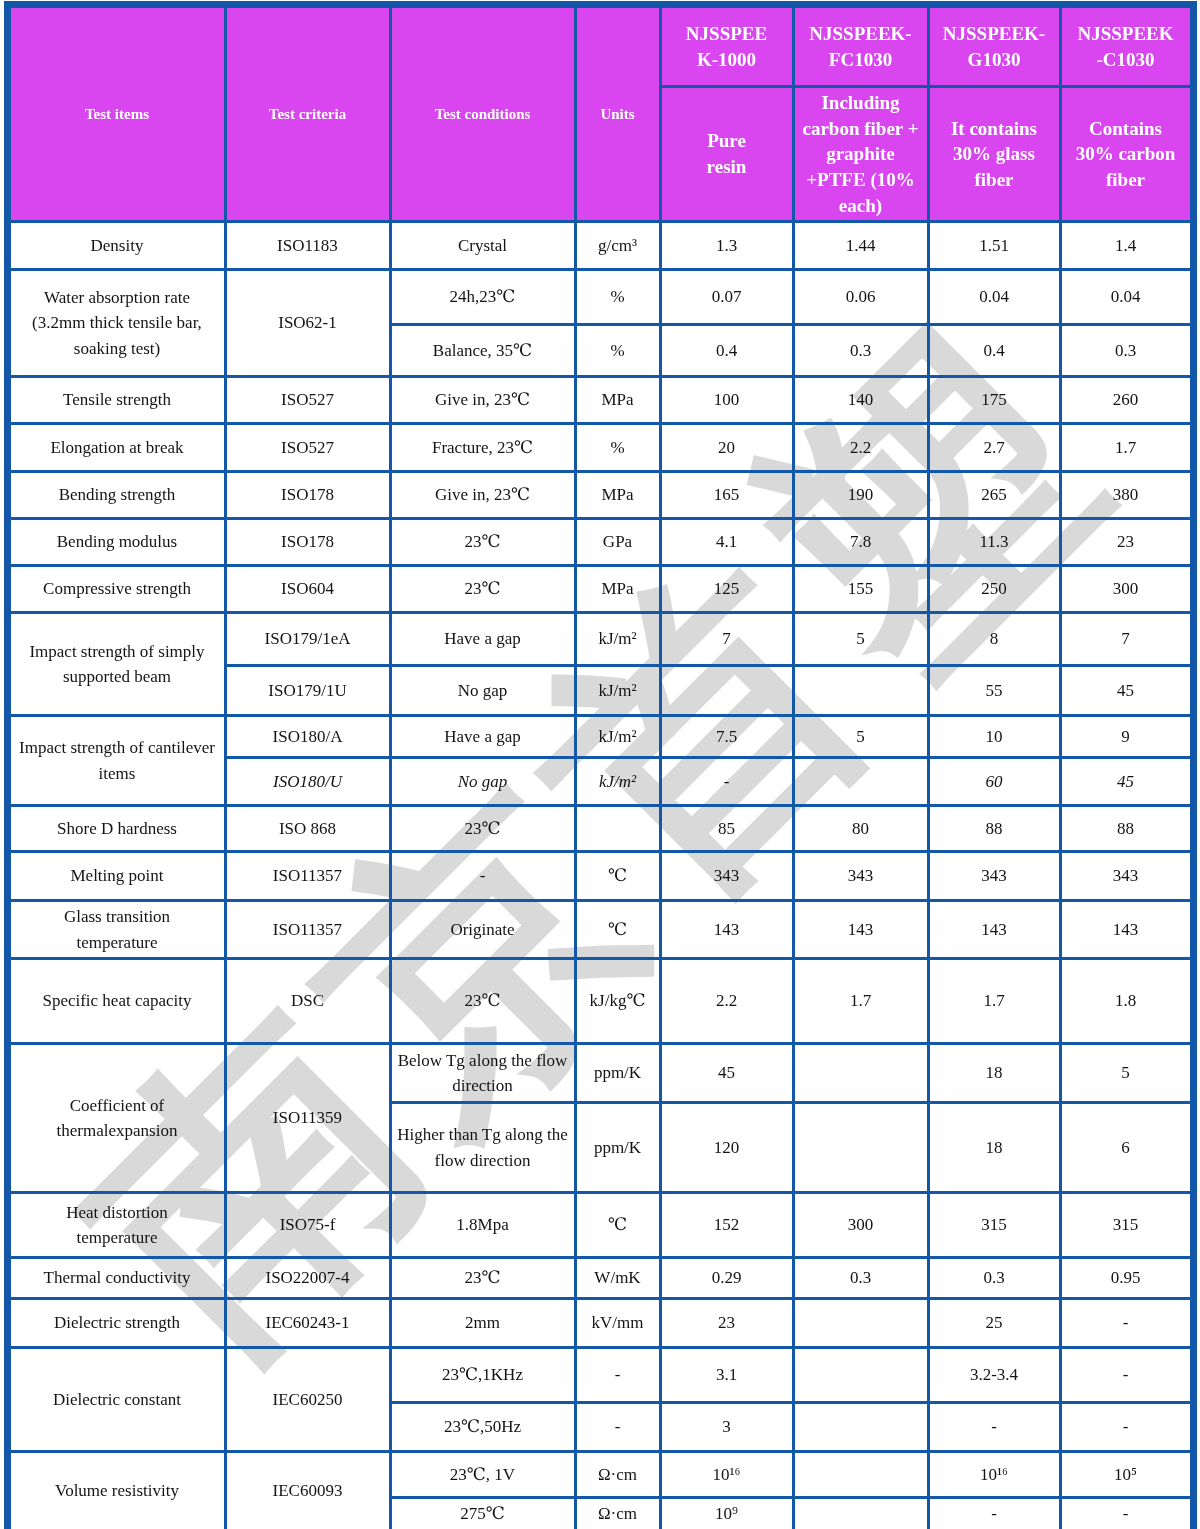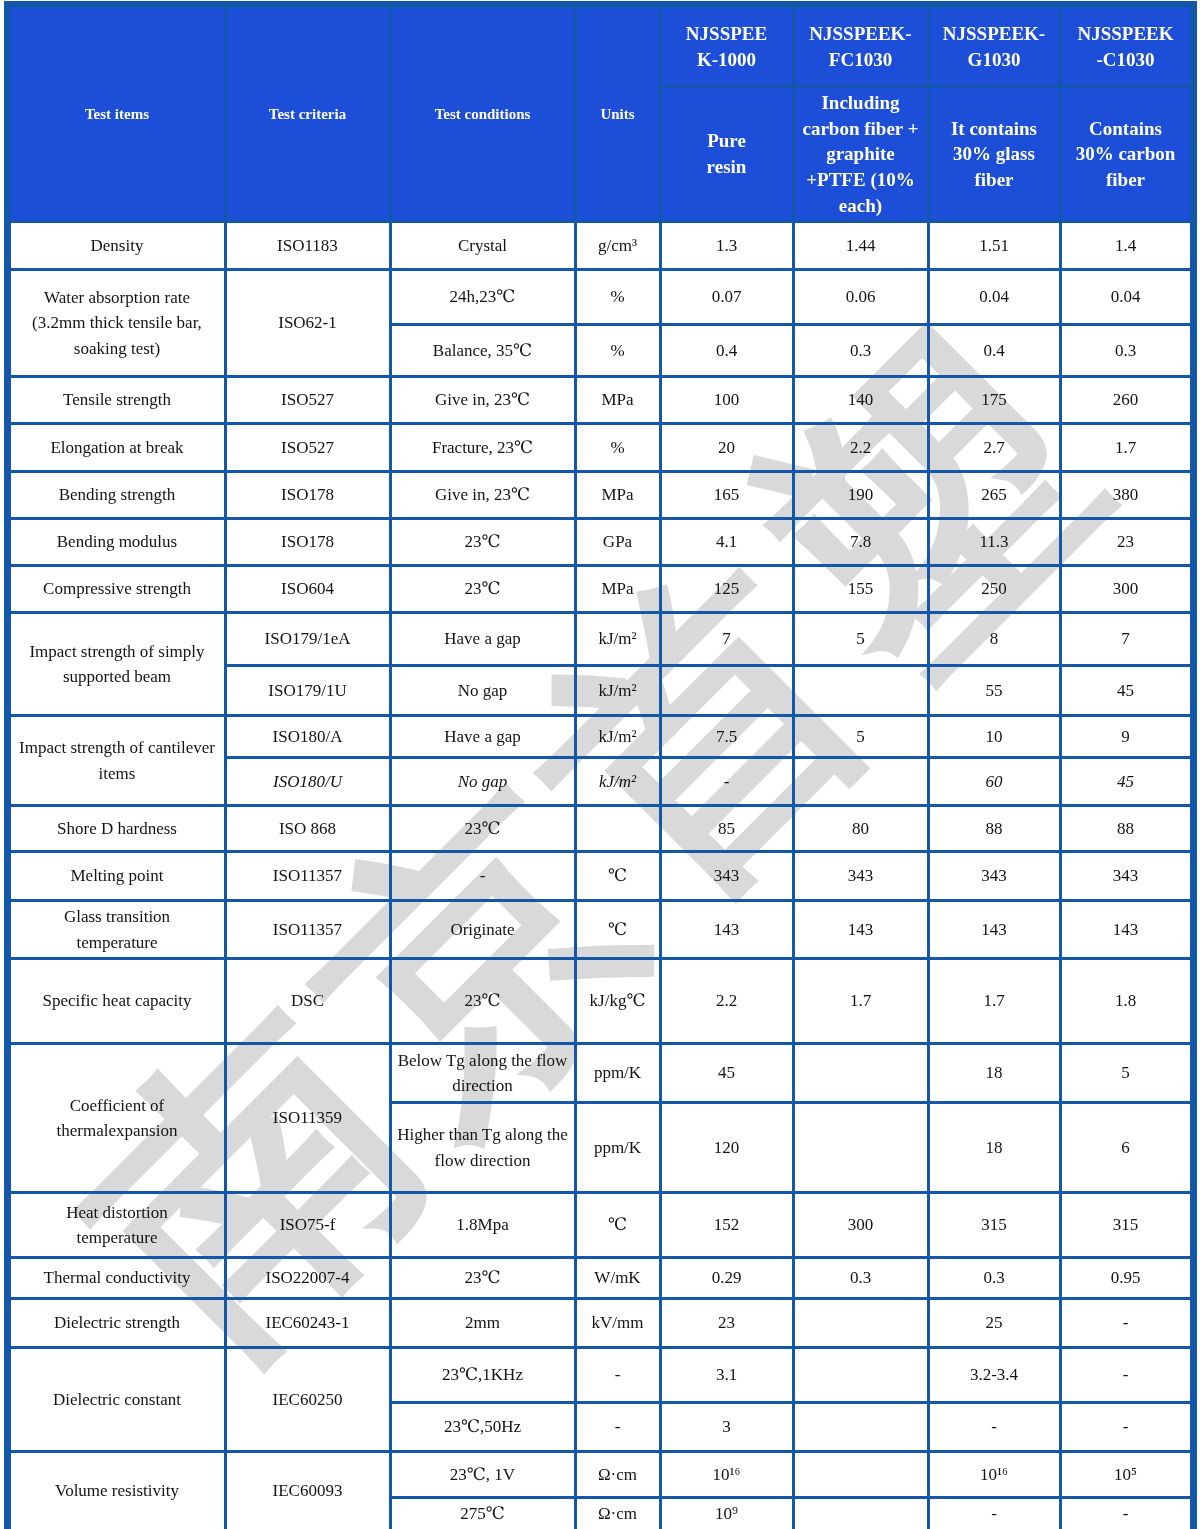--- a/index.html
+++ b/index.html
@@ -33,21 +33,21 @@
   }
   th,td{
     border:3px solid #1257a8;
     text-align:center;
     vertical-align:middle;
     white-space:pre-line;
     padding:2px 4px;
     overflow:hidden;
   }
   thead th{
-    background:#1d4ed8;
+    background:#d946ef;
     color:#ffffff;
     font-weight:bold;
     font-size:19px;
     line-height:1.35;
   }
   thead tr.h1{height:82px;}
   thead tr.h2{height:125px;}
   thead th.static-col{font-size:15px;}
   tbody td{
     background:transparent;

